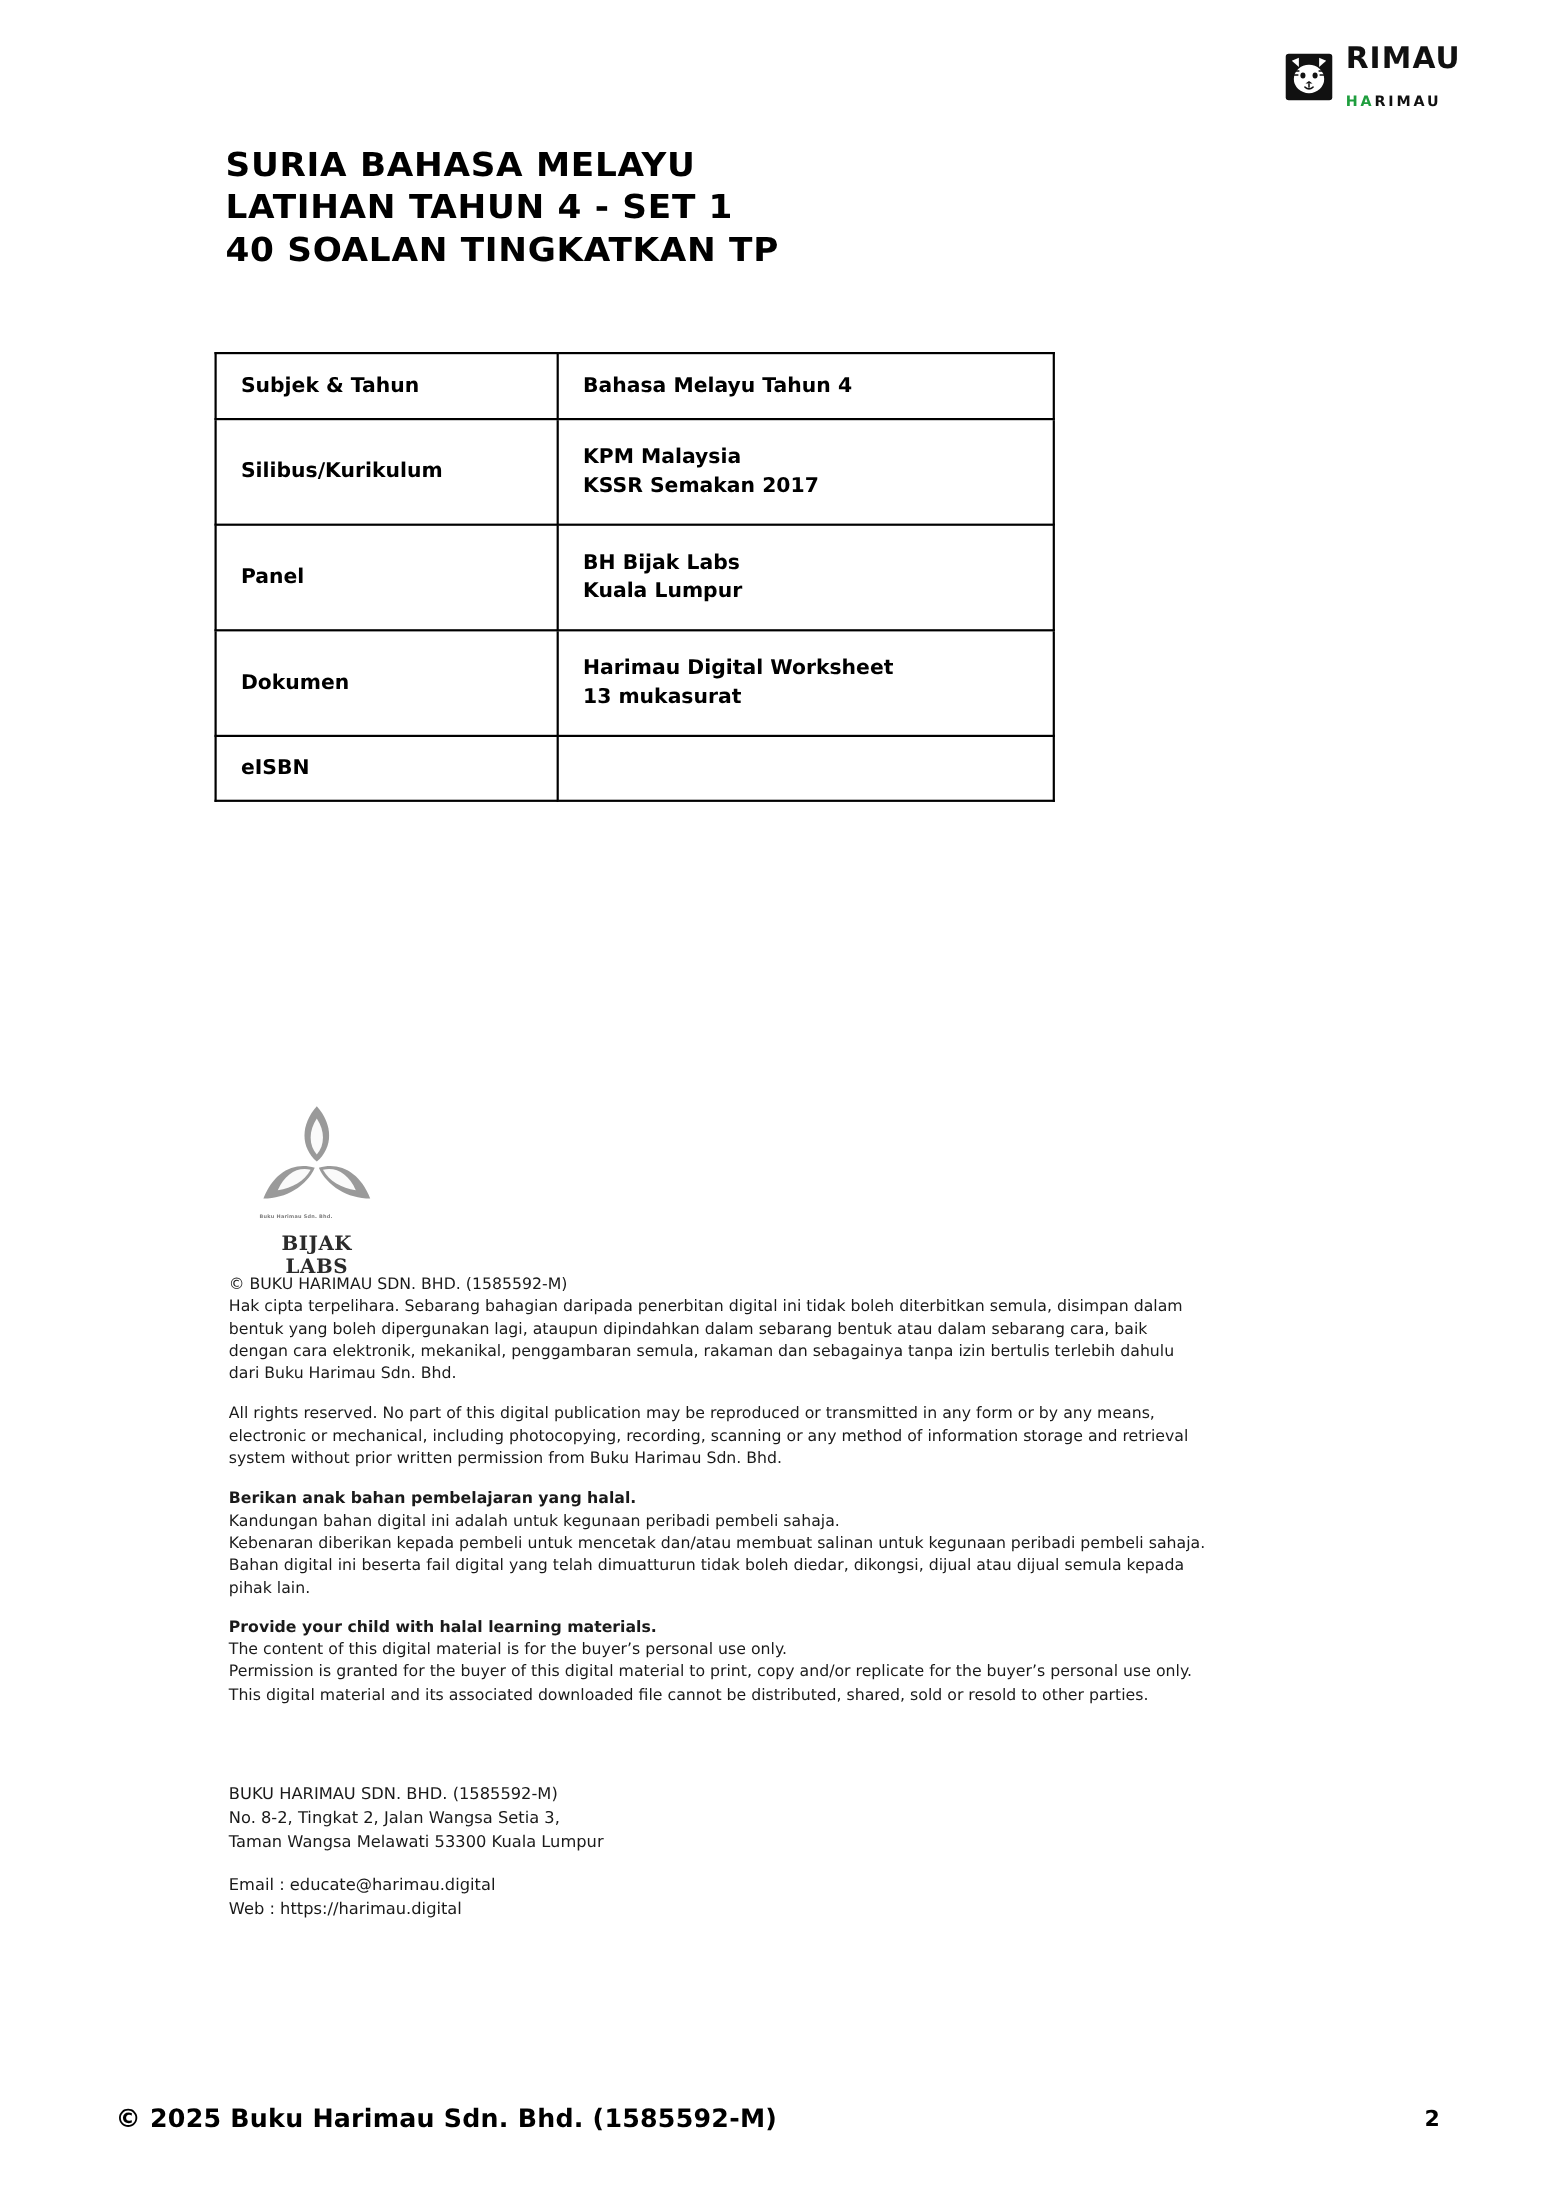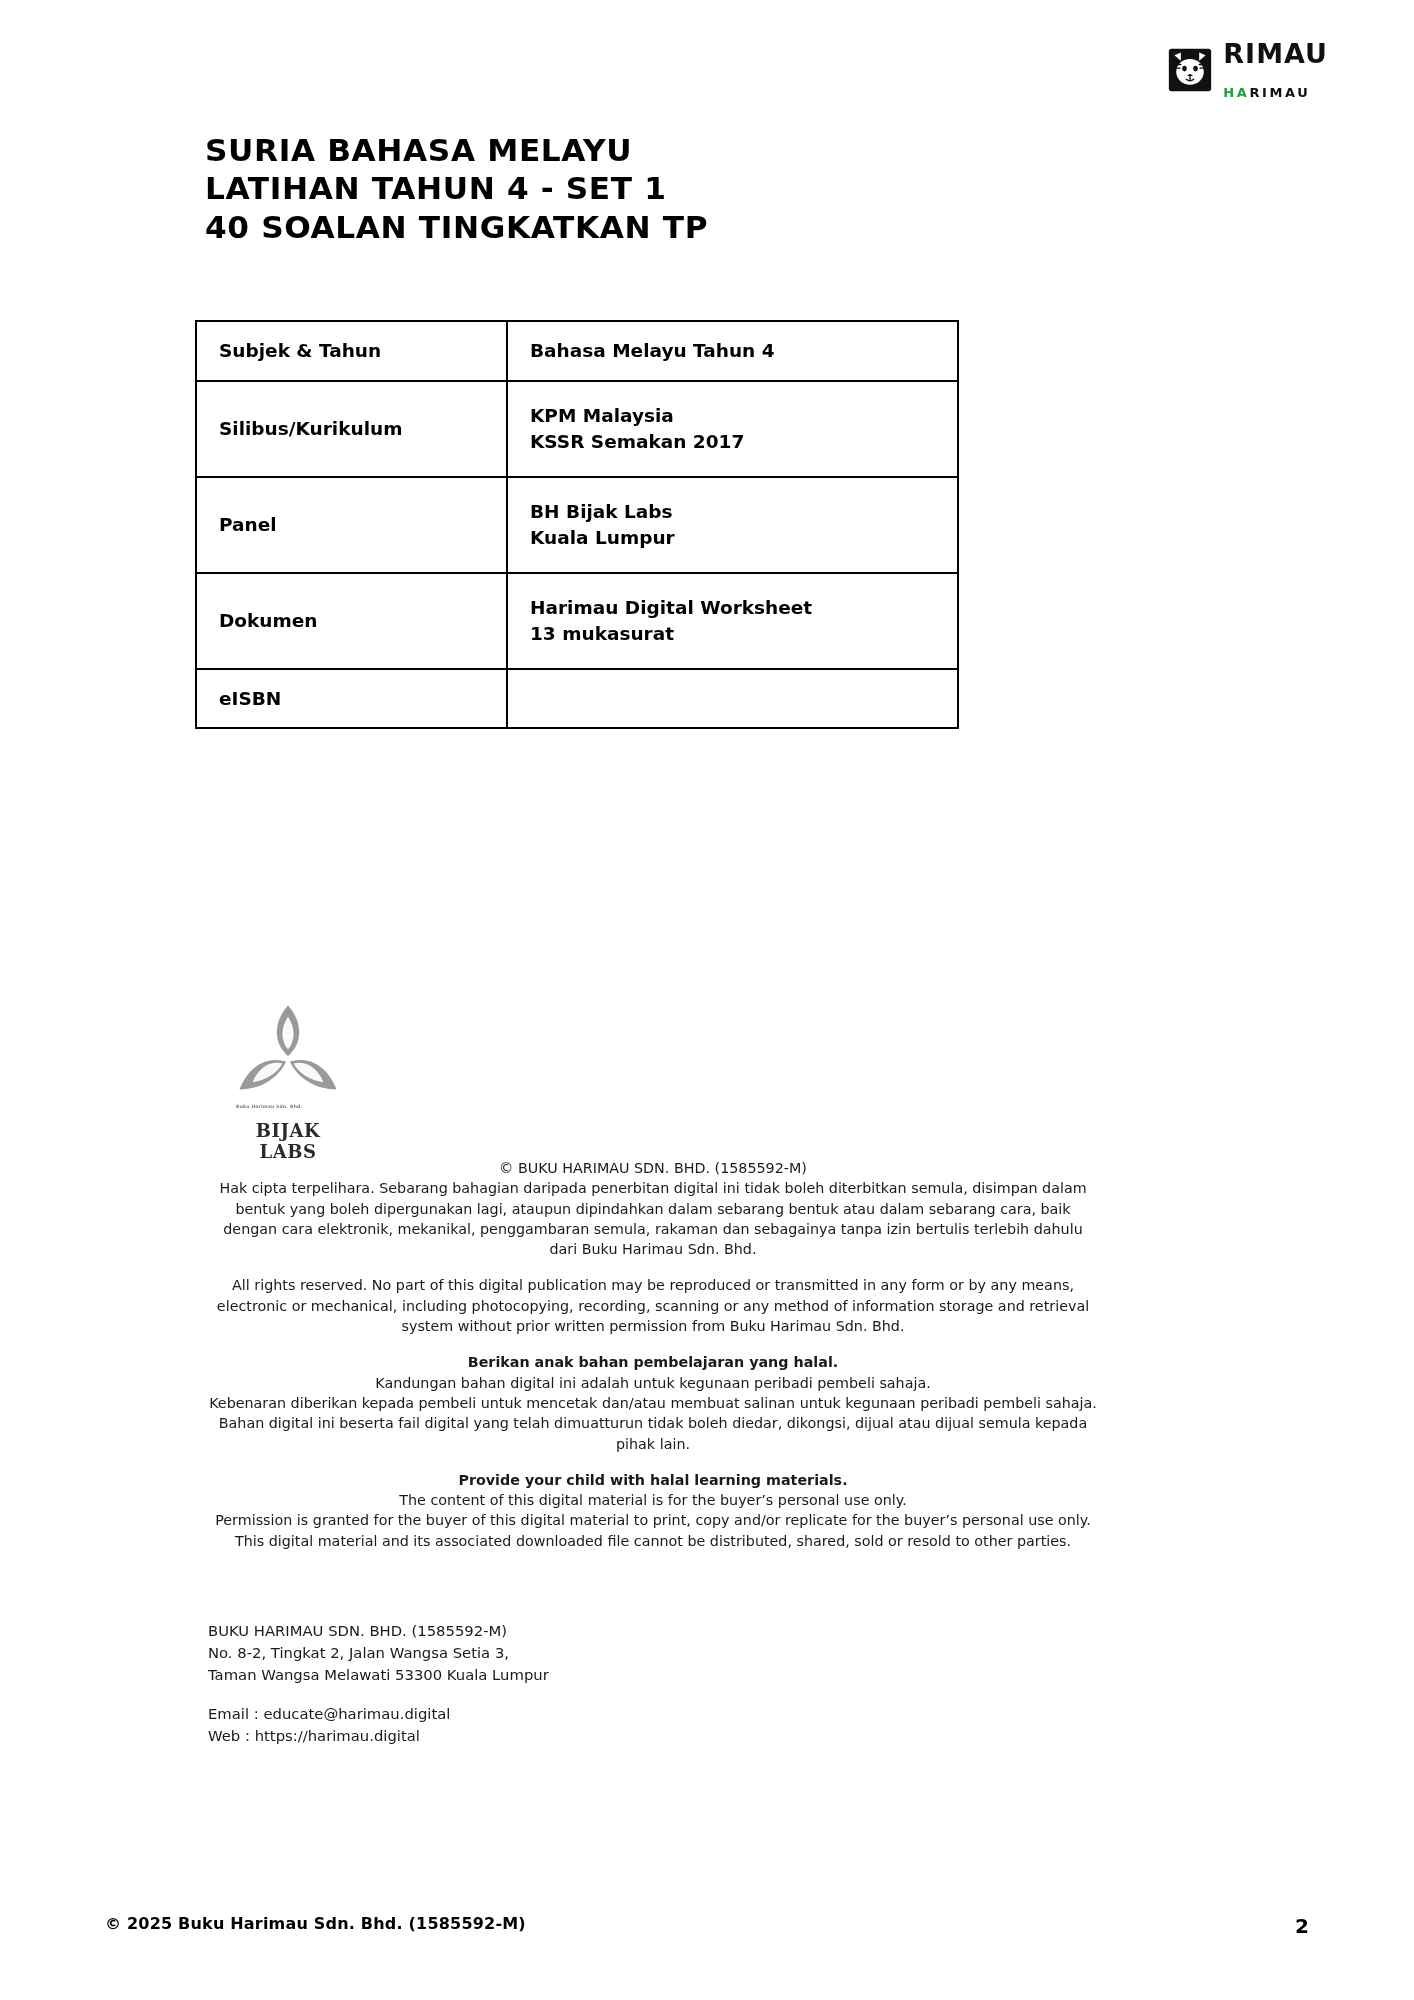--- a/index.html
+++ b/index.html
@@ -123,21 +123,20 @@
   
   .legal {
     position: absolute;
     left: 208px;
     top: 1158px;
     width: 890px;
     font-family: "DejaVu Sans", sans-serif;
     font-size: 14.3px;
     line-height: 1.42;
     color: #1a1a1a;
-    text-align: center;
   }
   .legal p { margin: 0 0 16px 0; }
   .legal p.tight { margin-bottom: 0; }
   .legal b { font-weight: 700; }
 
   
   .address {
     position: absolute;
     left: 208px;
     top: 1620px;
@@ -157,21 +156,21 @@
     right: 0;
     bottom: 58px;
     height: 28px;
   }
   .footer-left {
     position: absolute;
     left: 105px;
     top: 0;
     font-family: "DejaVu Sans", sans-serif;
     font-weight: 700;
-    font-size: 16px;
+    font-size: 23px;
     letter-spacing: 0.2px;
     color: #000000;
   }
   .footer-right {
     position: absolute;
     right: 105px;
     top: 0;
     font-family: "DejaVu Sans", sans-serif;
     font-weight: 700;
     font-size: 20px;

